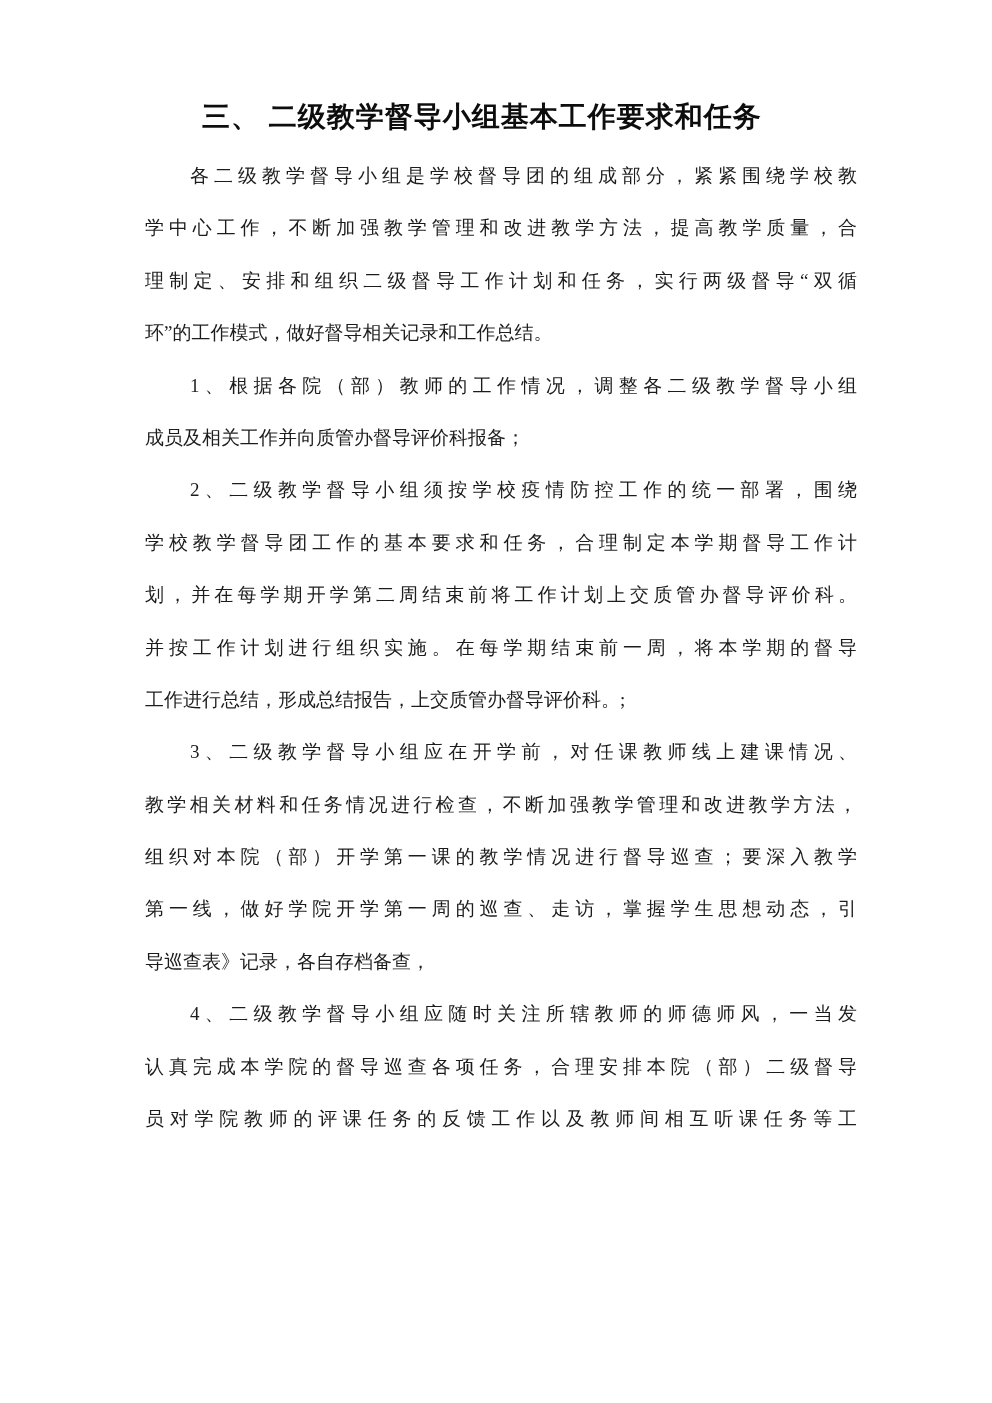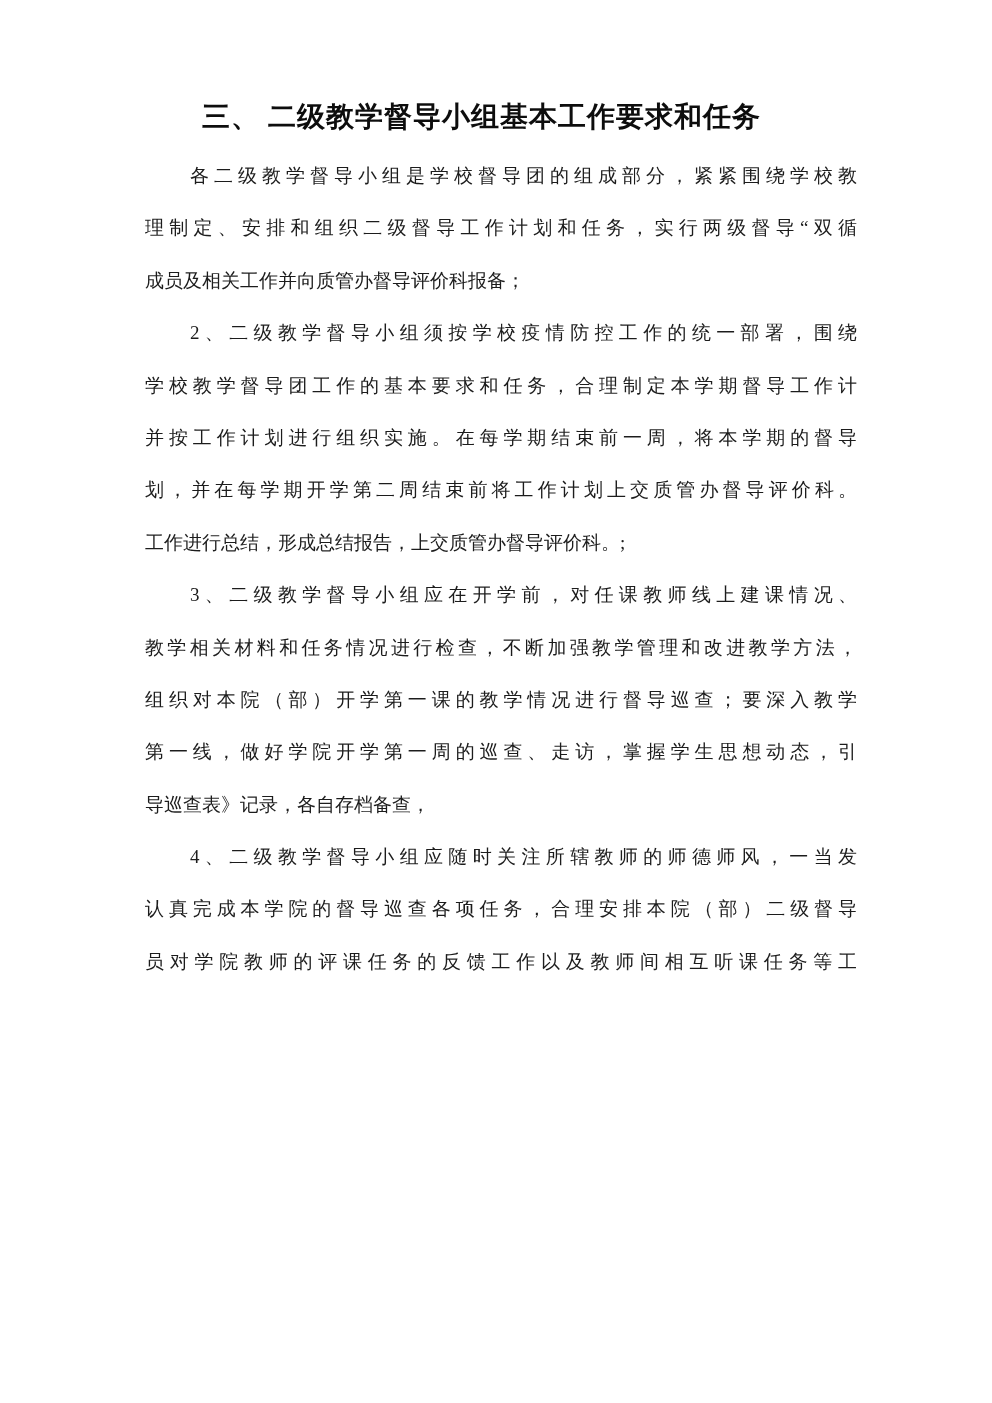--- a/index.html
+++ b/index.html
@@ -50,29 +50,32 @@
     text-align-last: justify;
   }
   .line.indent {
     text-indent: 45px;
   }
 </style>
 </head>
 <body>
 
 <div class="page" style="background: rgb(255, 255, 255);">
-  <h1 class="doc-title" style="color: rgb(13, 13, 13); font-family: Liberation Serif, serif;">三、 二级教学督导小组基本工作要求和任务</h1>
+  <h1 class="doc-title" style="color: rgb(13, 13, 13);">三、 二级教学督导小组基本工作要求和任务</h1>
   <div class="doc-body" id="doc-body" style="color: rgb(28, 28, 28);">
       <div class="line j indent">各二级教学督导小组是学校督导团的组成部分，紧紧围绕学校教</div>
+      <div class="line j">学中心工作，不断加强教学管理和改进教学方法，提高教学质量，合</div>
       <div class="line j">理制定、安排和组织二级督导工作计划和任务，实行两级督导“双循</div>
+      <div class="line">环”的工作模式，做好督导相关记录和工作总结。</div>
+      <div class="line j indent">1、根据各院（部）教师的工作情况，调整各二级教学督导小组</div>
       <div class="line">成员及相关工作并向质管办督导评价科报备；</div>
       <div class="line j indent">2、二级教学督导小组须按学校疫情防控工作的统一部署，围绕</div>
       <div class="line j">学校教学督导团工作的基本要求和任务，合理制定本学期督导工作计</div>
+      <div class="line j">划，并在每学期开学第二周结束前将工作计划上交质管办督导评价科。</div>
       <div class="line j">并按工作计划进行组织实施。在每学期结束前一周，将本学期的督导</div>
-      <div class="line j">划，并在每学期开学第二周结束前将工作计划上交质管办督导评价科。</div>
       <div class="line">工作进行总结，形成总结报告，上交质管办督导评价科。;</div>
       <div class="line j indent">3、二级教学督导小组应在开学前，对任课教师线上建课情况、</div>
       <div class="line j">教学相关材料和任务情况进行检查，不断加强教学管理和改进教学方法，</div>
       <div class="line j">组织对本院（部）开学第一课的教学情况进行督导巡查；要深入教学</div>
       <div class="line j">第一线，做好学院开学第一周的巡查、走访，掌握学生思想动态，引</div>
       <div class="line">导巡查表》记录，各自存档备查，</div>
       <div class="line j indent">4、二级教学督导小组应随时关注所辖教师的师德师风，一当发</div>
       <div class="line j">认真完成本学院的督导巡查各项任务，合理安排本院（部）二级督导</div>
       <div class="line j">员对学院教师的评课任务的反馈工作以及教师间相互听课任务等工</div>
     </div>

